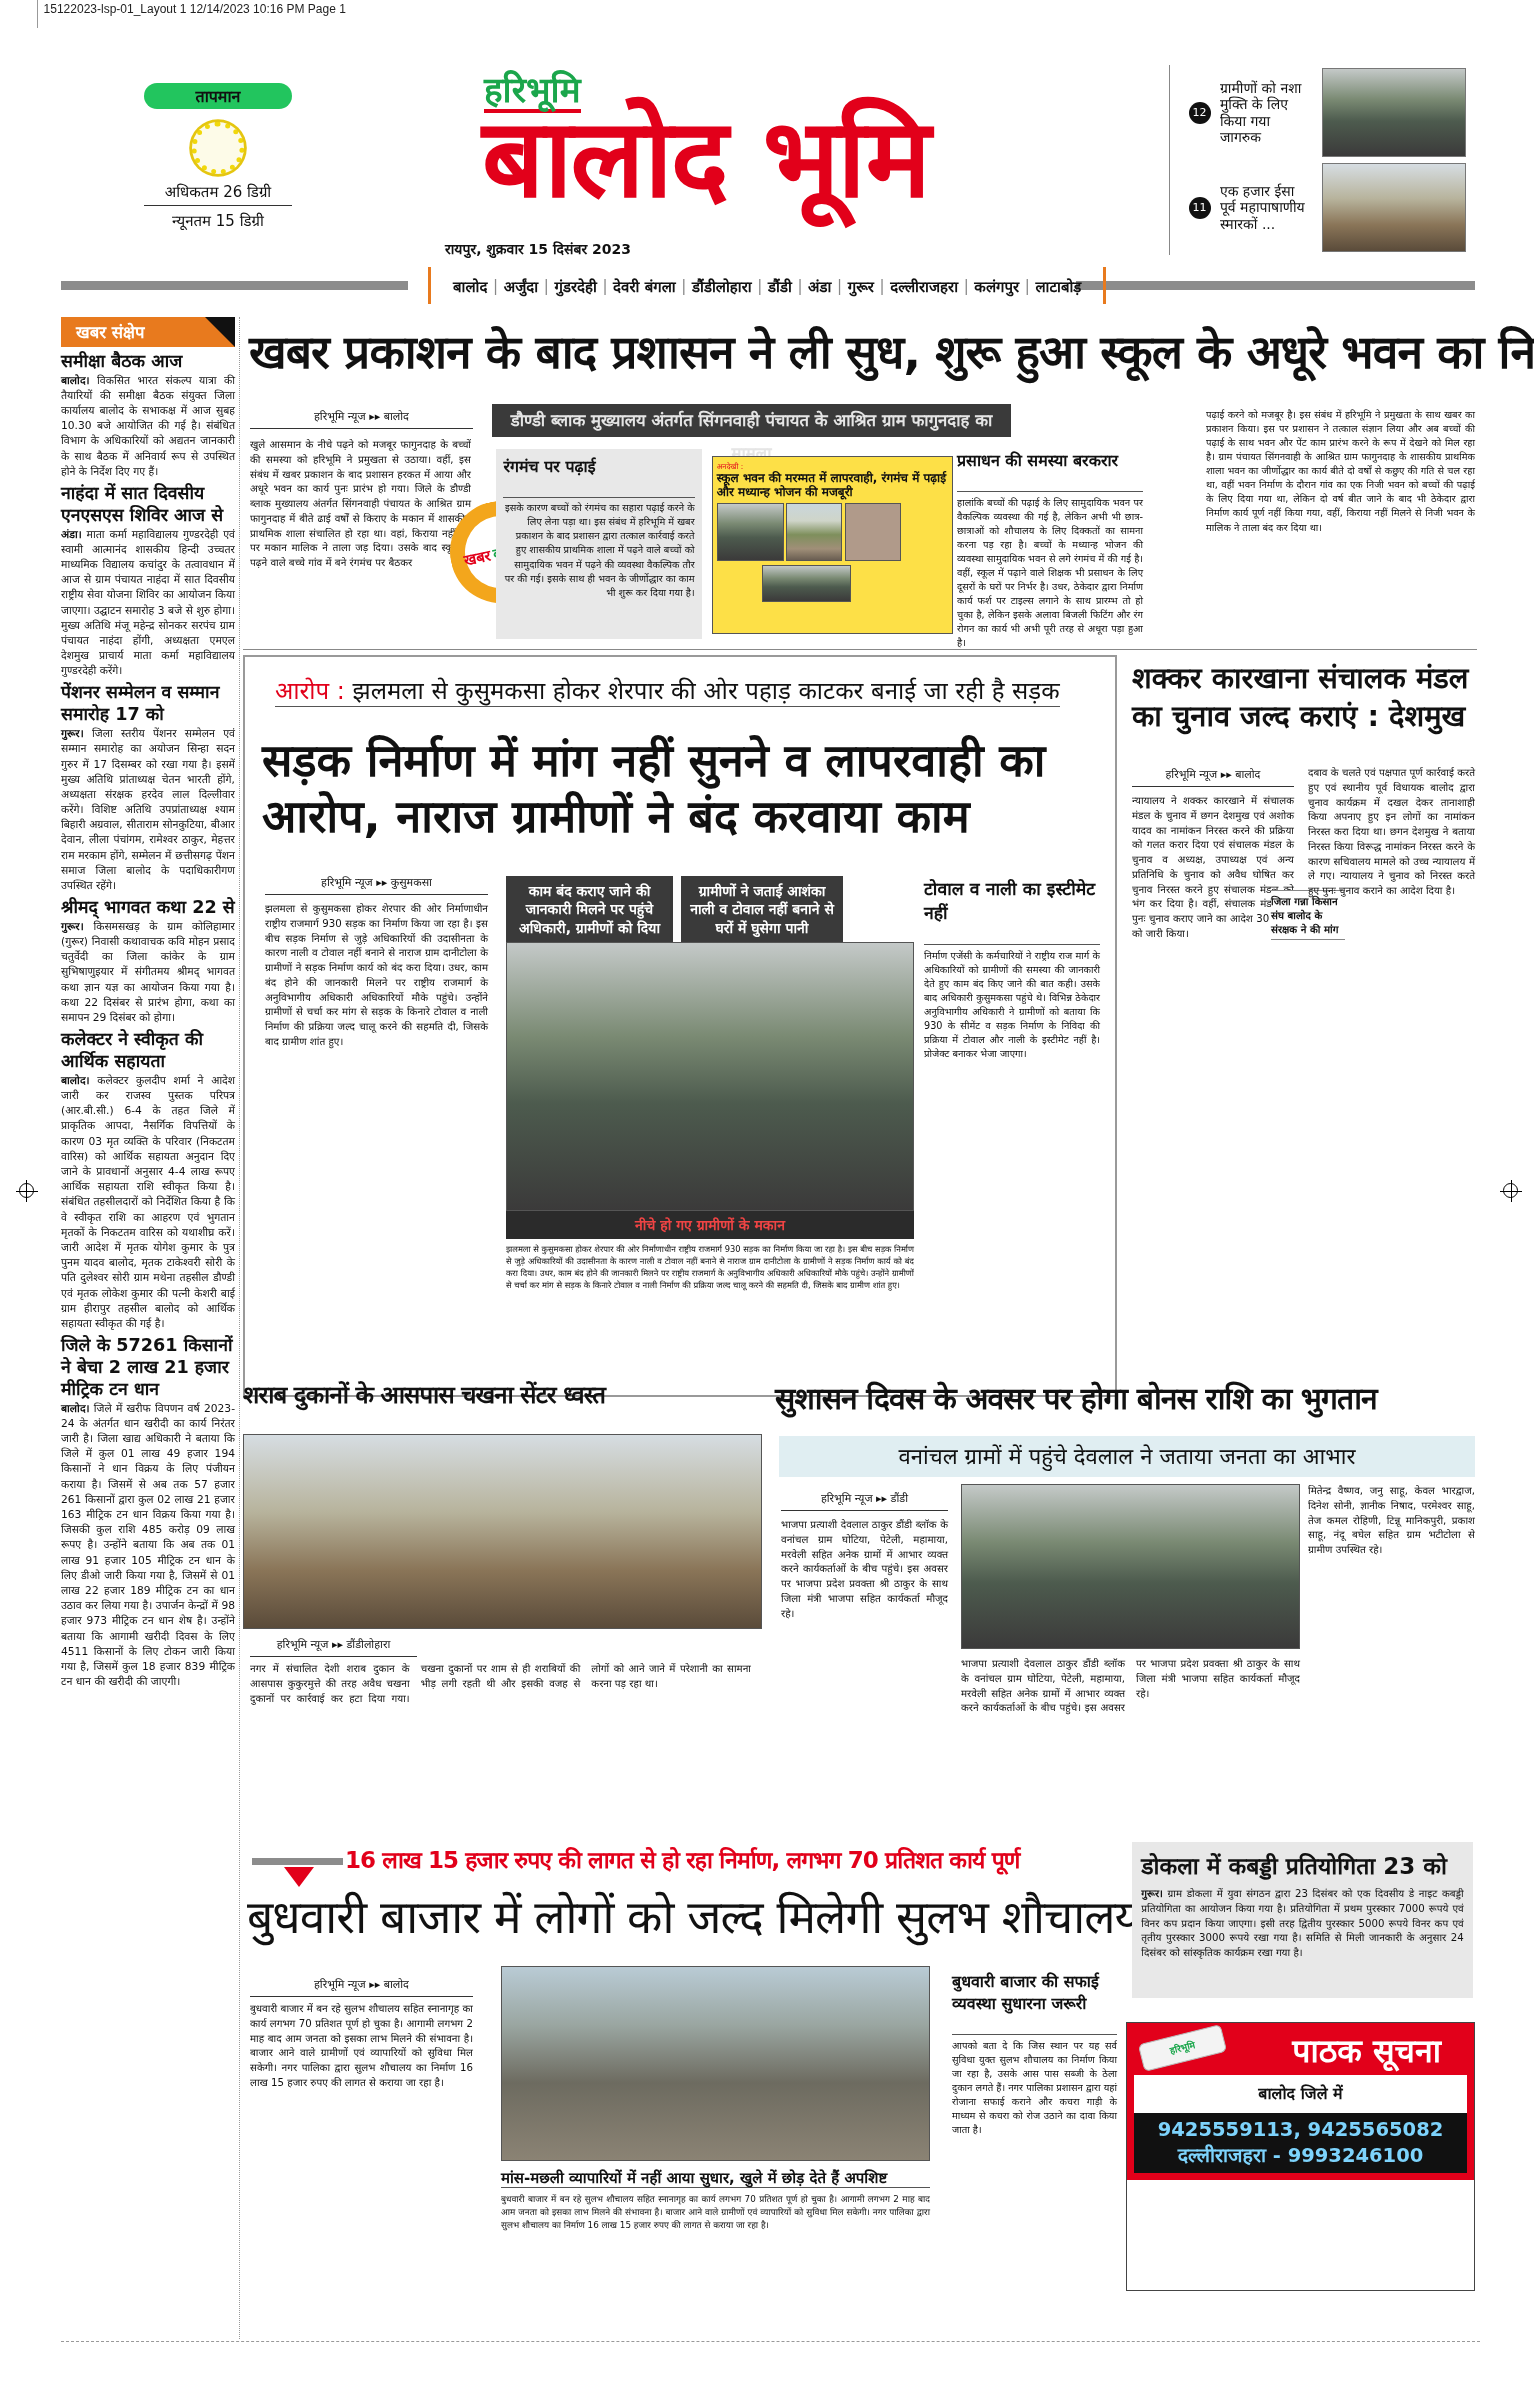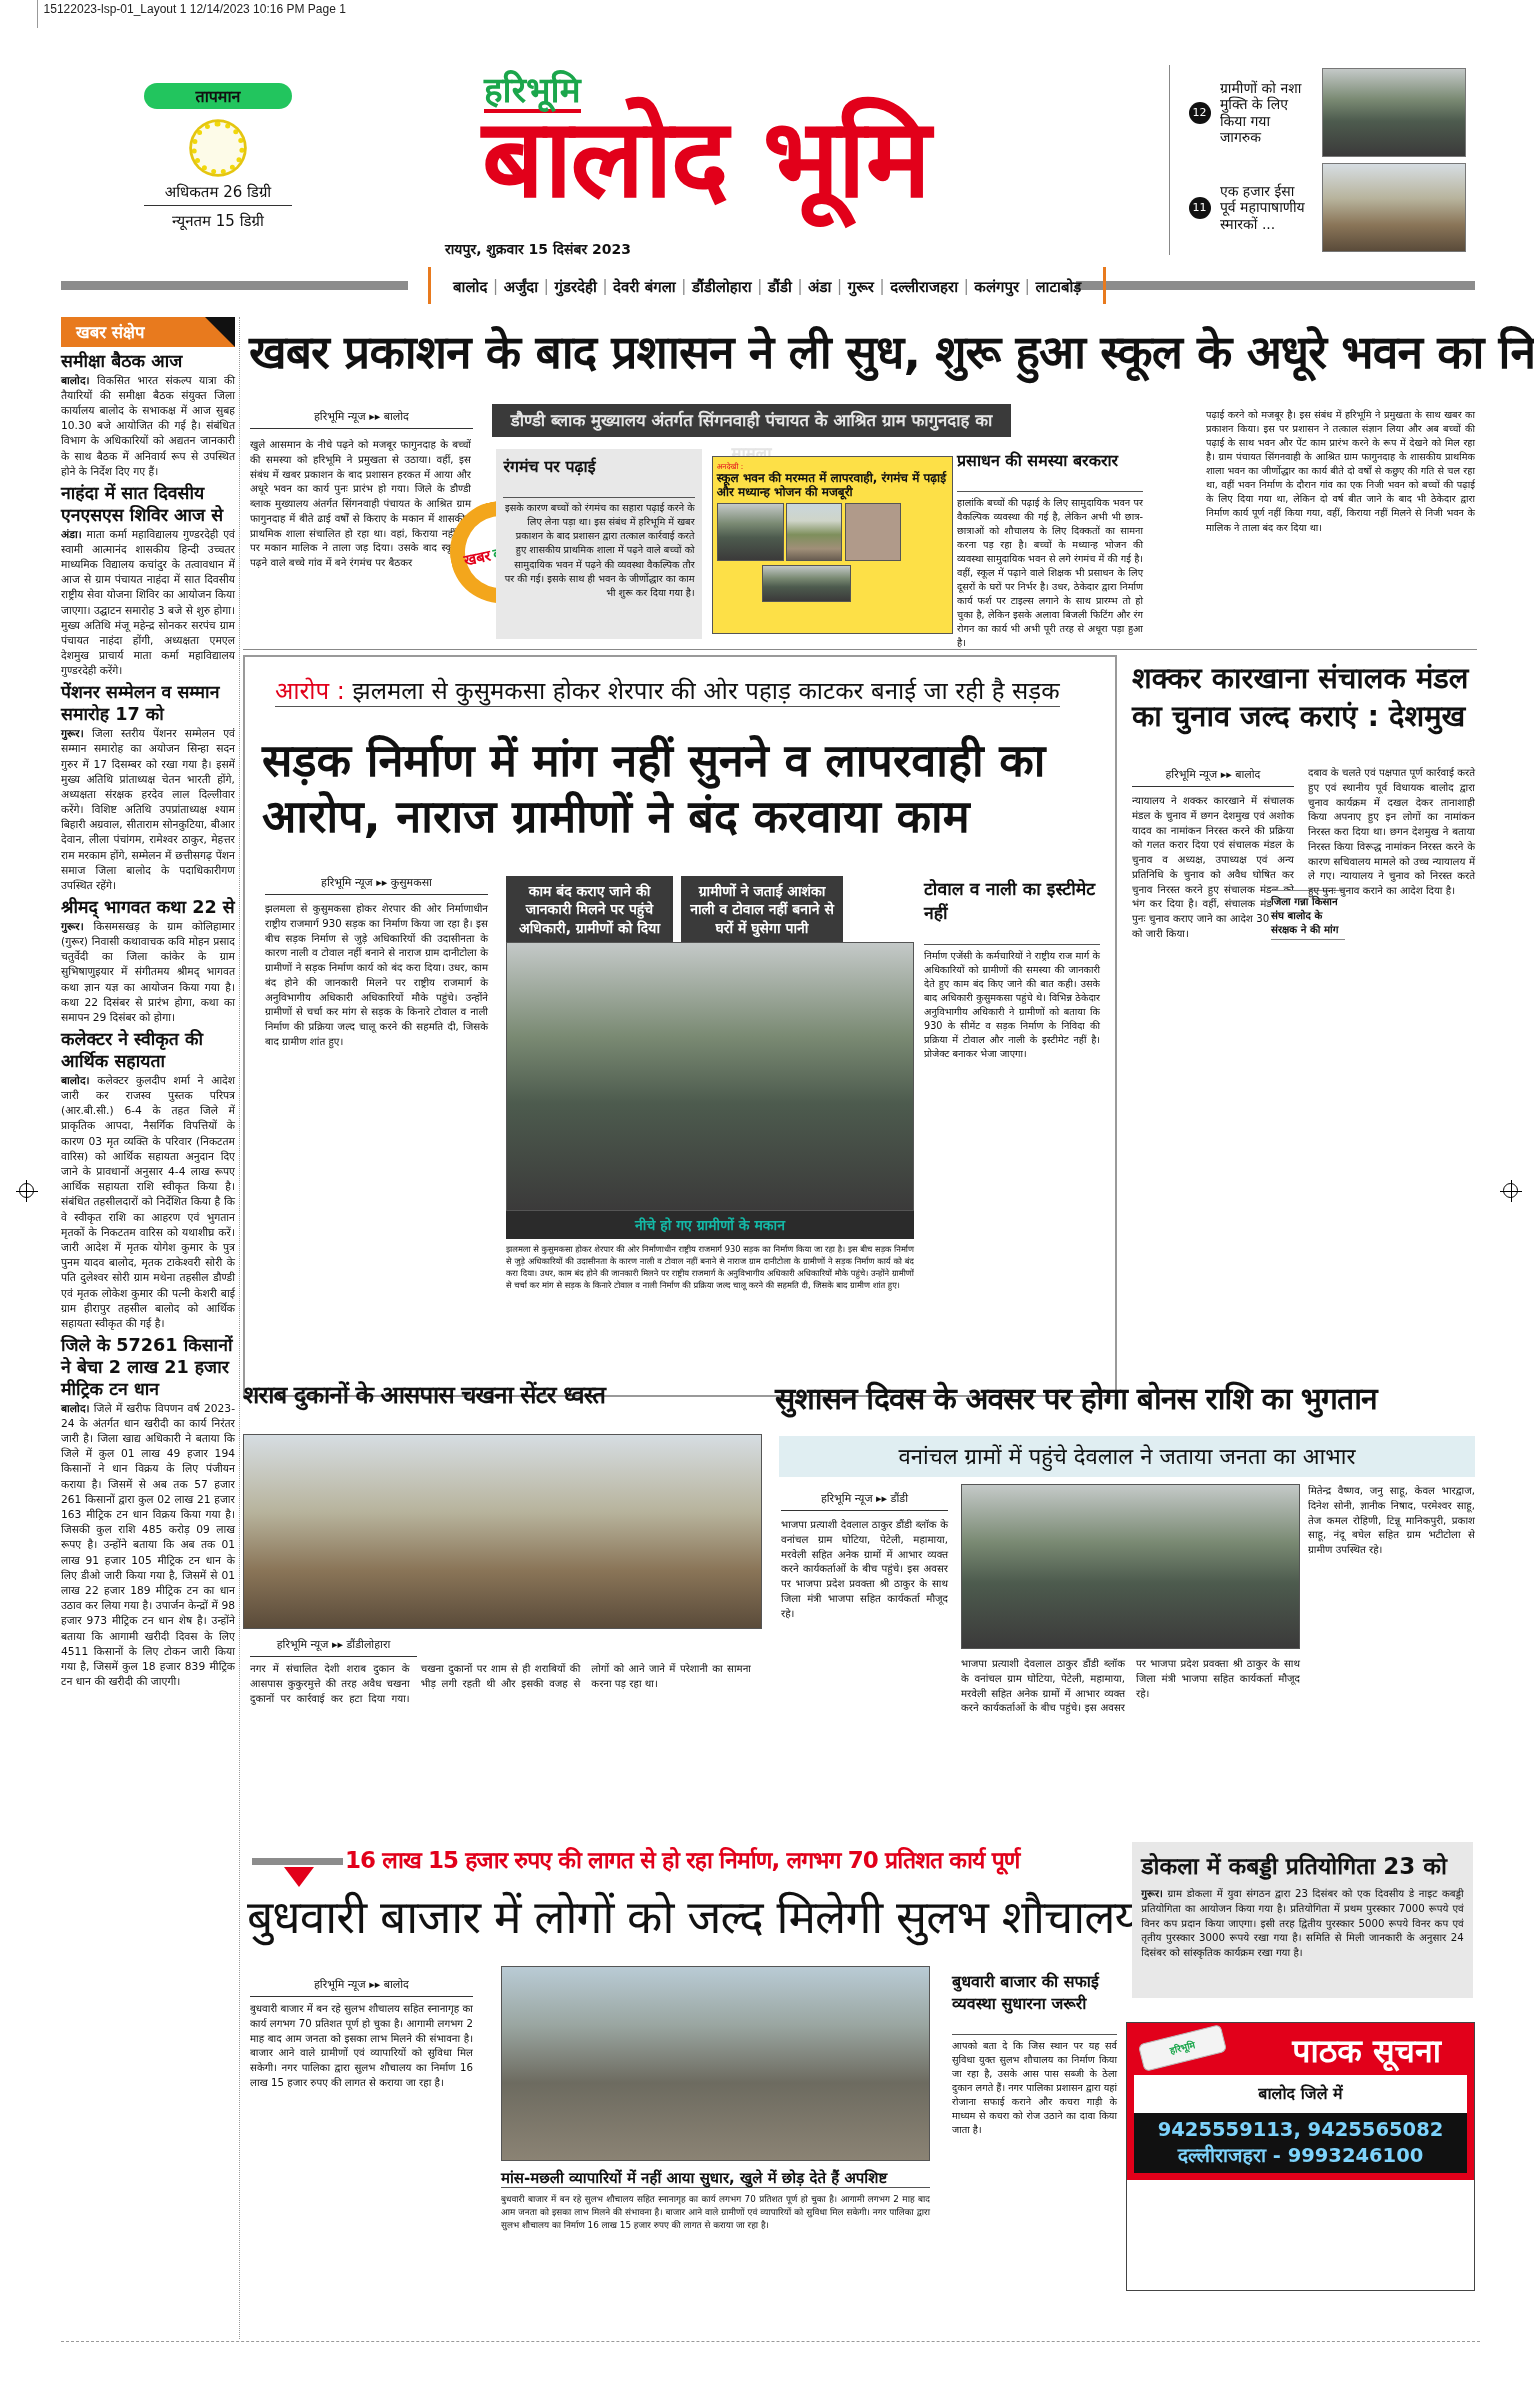--- a/index.html
+++ b/index.html
@@ -40,21 +40,21 @@
   .box-head { font-weight: bold; font-size: 16px; border-bottom: 1.4px solid #555; padding-bottom: 20px; margin-bottom: 3.7px; }
   .impact-badge { width: 102px; height: 102px; border-radius: 50%; border: 15px solid #f3a61c; border-right-color: #f7c84a; background: #fff; display: flex; align-items: center; justify-content: center; font-weight: bold; font-size: 15px; color: #e2001a; transform: rotate(-12deg); }
   .impact-badge span.g { color: #1aa64b; margin: 0 2.8px; }
   .photo { background: linear-gradient(160deg, #8fa0ad 0%, #b5a993 45%, #7d6f5d 75%, #4f4a44 100%); border: 0.9px solid #555; }
   .photo.green { background: linear-gradient(180deg, #c9d6dc 0%, #cfd5c9 30%, #7e8f5c 55%, #a08f78 80%, #6a5e52 100%); }
   .photo.crowd { background: linear-gradient(180deg, #c4c9c8 0%, #7a8a73 35%, #4d5b4e 60%, #3b3a3a 100%); }
   .photo.build { background: linear-gradient(180deg, #b9cbd5 0%, #9aa6a1 30%, #6d6b60 60%, #8b8374 100%); }
   .photo.site { background: linear-gradient(180deg, #d6dde2 0%, #b7b39c 40%, #8a7558 70%, #5a4b3a 100%); }
   .clip { background: #fde047; border: 0.9px solid #555; }
   .callout { background: #3a3a3a; color: #fff; font-size: 14px; font-weight: bold; text-align: center; line-height: 1.35; padding: 5.6px 5.6px; }
-  .caption-bar { background: #2b2b2b; color: #14b8a6; font-weight: bold; font-size: 14px; text-align: center; }
+  .caption-bar { background: #2b2b2b; color: #ef4444; font-weight: bold; font-size: 14px; text-align: center; }
   .kicker-red { color: #e2001a; }
   .notice { border: 0.9px solid #444; background: #fff; }
   .notice .nhead { background: #e2001a; color: #fff; font-weight: bold; font-size: 32px; display: flex; align-items: center; justify-content: flex-end; padding-right: 33px; height: 52px; }
   .notice .nbody { font-weight: bold; text-align: center; font-size: 16px; line-height: 1.45; padding: 7.4px 9.3px; border-left: 7.4px solid #e2001a; border-right: 7.4px solid #e2001a; }
   .notice .nbrand { color: #1aa64b; font-size: 26px; font-family: "DejaVu Serif", serif; margin-right: 13px; }
   .notice .nfoot { background: #111; color: #7dd3fc; font-weight: bold; font-size: 19.5px; text-align: center; line-height: 1.35; padding: 3.7px 0; border: 7.4px solid #e2001a; border-top: none; }
   .paper-roll { width: 85px; height: 28px; background: #f3f3f3; border-radius: 5.6px; transform: rotate(-14deg); border: 0.9px solid #bbb; font-size: 9.3px; color: #1aa64b; text-align: center; line-height: 26px; margin-right: 11px; }
   .reg { width: 15px; height: 15px; border-radius: 50%; border: 0.9px solid #000; }
   .reg::before { content: ""; position: absolute; left: 6.5px; top: -3.7px; width: 0.9px; height: 22px; background: #000; }
   .reg::after { content: ""; position: absolute; top: 6.5px; left: -3.7px; height: 0.9px; width: 22px; background: #000; }

